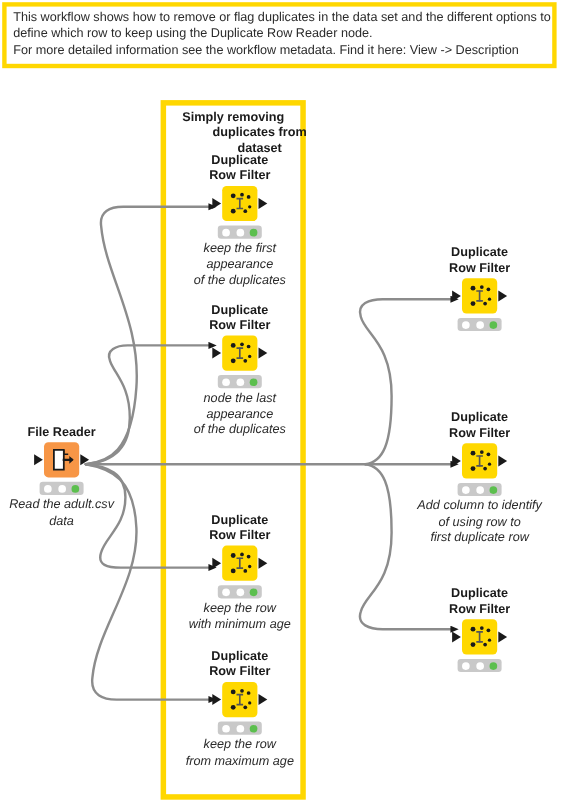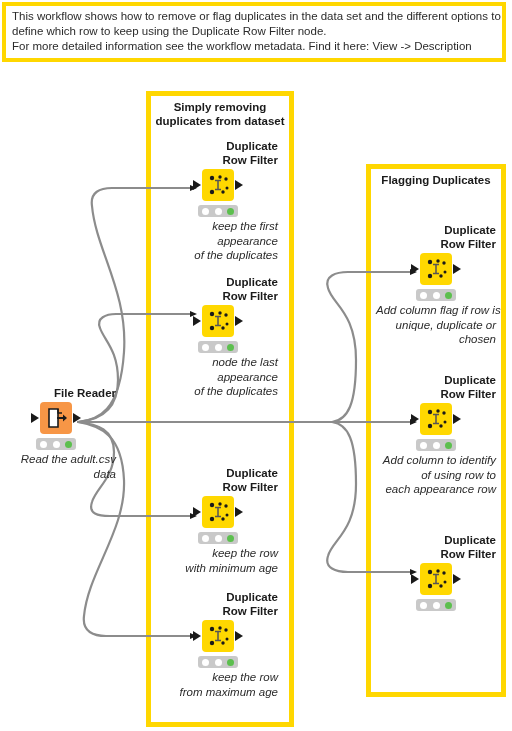--- a/index.html
+++ b/index.html
@@ -60,21 +60,21 @@
     left: 0; top: 0;
     width: 512px;
     height: 731px;
     pointer-events: none;
   }
   
   .node {
     position: absolute;
     width: 120px;
     margin-left: -60px;
-    text-align: right;
+    text-align: center;
   }
   .node-title {
     font-size: 11.5px;
     font-weight: bold;
     color: #1a1a1a;
     line-height: 14px;
     white-space: nowrap;
   }
   .node-body {
     position: relative;
@@ -147,32 +147,29 @@
   
   .glyph { position: absolute; left: 0; top: 0; width: 32px; height: 32px; }
 </style>
 </head>
 <body>
 
 <div id="canvas">
 
   <div class="annotation">
     <div class="line">This workflow shows how to remove or flag duplicates in the data set and the different options to</div>
-    <div class="line">define which row to keep using the Duplicate Row Filter node.</div>
+    <div class="line">define which row to keep using the Duplicate Row Reader node.</div>
     <div class="line">For more detailed information see the workflow metadata. Find it here: View -&gt; Description</div>
   </div>
 
-  <div class="group" style="left:146px; top:91px; width:148px; height:636px;">
+  <div class="group" style="left:146px; top:91px; width:132px; height:636px;">
     <div class="group-title" style="top:4px;">Simply removing</div>
-    <div class="group-title" style="top:18px;">duplicates from dataset</div>
-  </div>
-
-  <div class="group" style="left:366px; top:164px; width:140px; height:533px;">
-    <div class="group-title" style="top:4px;">Flagging Duplicates</div>
-  </div>
+    <div class="group-title" style="top:18px;padding-left:24px;">duplicates from dataset</div>
+  </div>
+
 
   <svg id="wires" viewBox="0 0 512 731">
     <defs>
       <marker id="arrow" markerWidth="9" markerHeight="9" refX="0.5" refY="3.2" orient="auto" markerUnits="userSpaceOnUse">
         <path d="M0,0 L7.5,3.2 L0,6.4 z" fill="#1a1a1a"></path>
       </marker>
     </defs>
     <g fill="none" stroke="#8c8c8c" stroke-width="2.2" stroke-linecap="round">
 
       <path d="M78,422 C98,420 120,412 124,352 C128,292 96,250 92,206 C90,192 100,188 112,188 L190,188" marker-end="url(#arrow)"></path>
@@ -360,25 +357,20 @@
         </svg>
       </div>
       <div class="port in"></div>
       <div class="port out"></div>
       <div class="status">
         <i class="l1"></i>
         <i class="l2"></i>
         <i class="l3"></i>
       </div>
     </div>
-    <div class="node-desc">
-      <div>Add column flag if row is</div>
-      <div>unique, duplicate or</div>
-      <div>chosen</div>
-    </div>
   </div>
 
   <div class="node" style="left:436px; top:373px;">
     <div class="node-title">Duplicate</div>
     <div class="node-title">Row Filter</div>
     <div class="node-body">
       <div class="node-icon dup">
         <svg class="glyph" viewBox="0 0 32 32">
           <circle cx="10" cy="9" r="2.2" fill="#1a1a1a"></circle>
           <circle cx="18" cy="8" r="1.7" fill="#1a1a1a"></circle>
@@ -395,21 +387,21 @@
       <div class="port out"></div>
       <div class="status">
         <i class="l1"></i>
         <i class="l2"></i>
         <i class="l3"></i>
       </div>
     </div>
     <div class="node-desc">
       <div>Add column to identify</div>
       <div>of using row to</div>
-      <div>each appearance row</div>
+      <div>first duplicate row</div>
     </div>
   </div>
 
   <div class="node" style="left:436px; top:533px;">
     <div class="node-title">Duplicate</div>
     <div class="node-title">Row Filter</div>
     <div class="node-body">
       <div class="node-icon dup">
         <svg class="glyph" viewBox="0 0 32 32">
           <circle cx="10" cy="9" r="2.2" fill="#1a1a1a"></circle>

